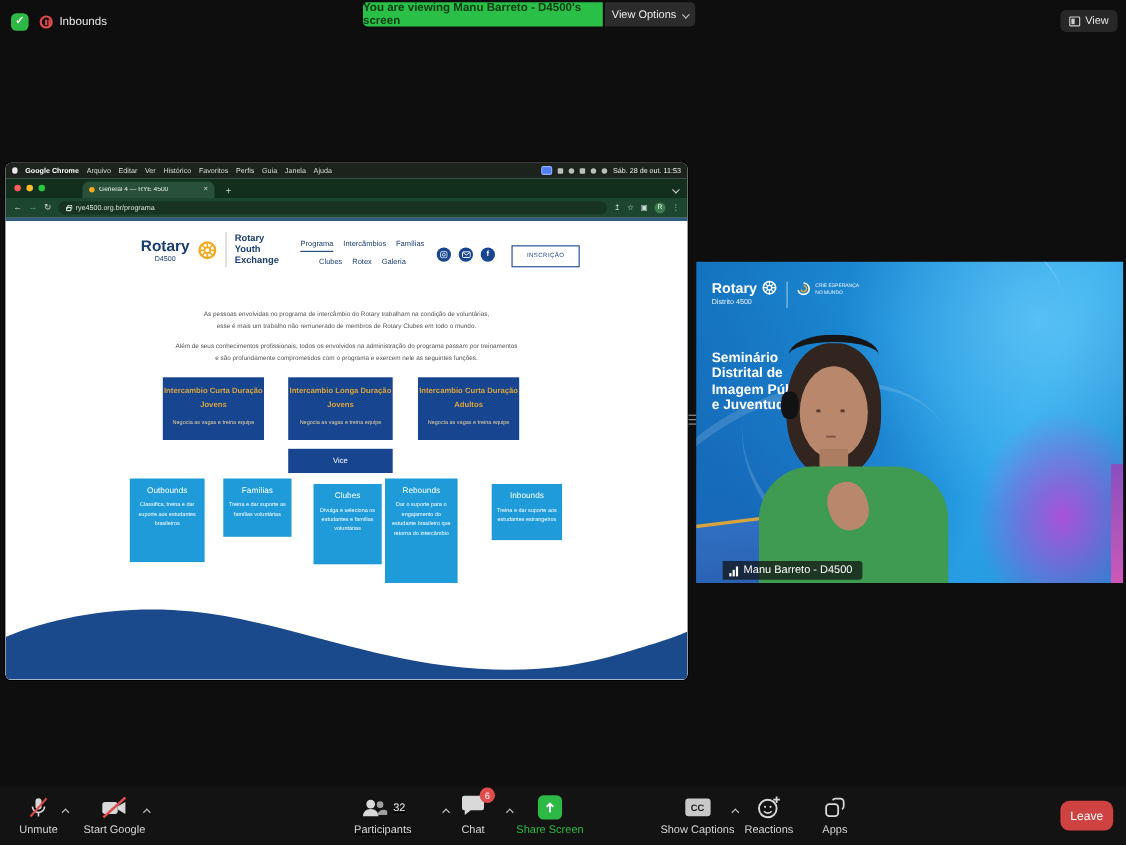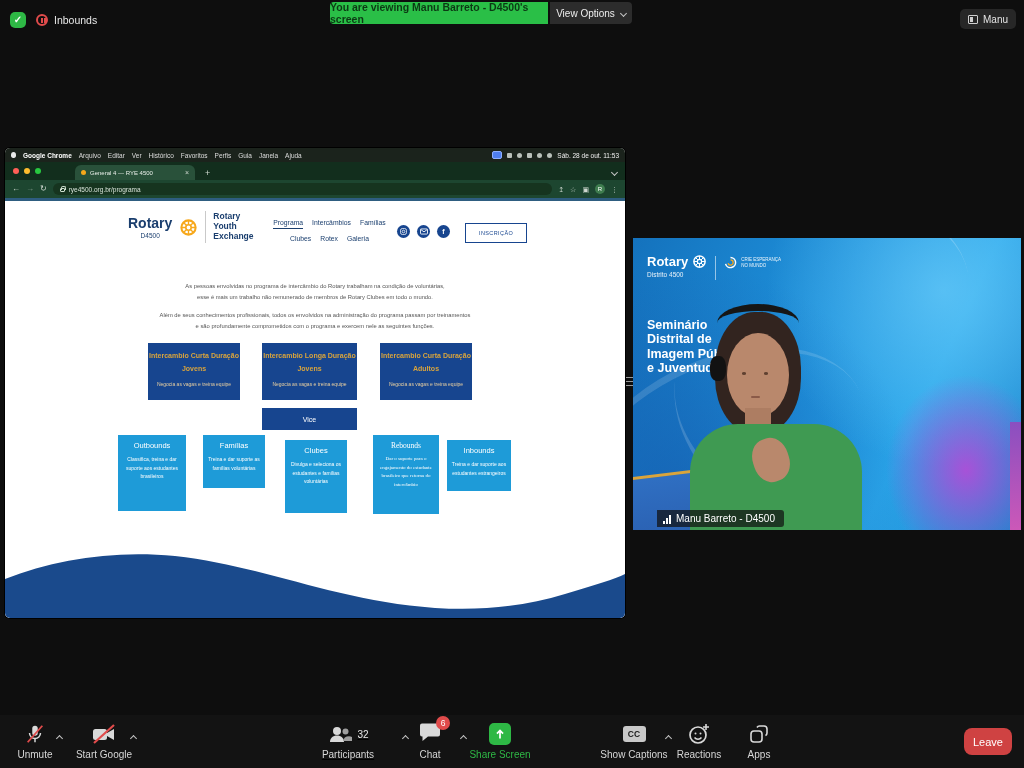--- a/index.html
+++ b/index.html
@@ -167,21 +167,21 @@
       <i class="r"></i>
     </div>
   <div class="rec-label">Inbounds</div>
   <div class="banner">You are viewing Manu Barreto - D4500's screen</div>
   <div class="view-opts">
     <span>View Options</span>
     <span class="chev down"></span>
   </div>
   <div class="view-btn">
     <span class="view-ic"></span>
-    <span>Manu</span>
+    <span>View</span>
   </div>
 
   <div class="screen">
 
     <div class="menubar">
       <span class="apple"></span>
       <span class="app-name">Google Chrome</span>
       <span>Arquivo</span>
       <span>Editar</span>
       <span>Ver</span>
@@ -326,21 +326,21 @@
         <div class="d">Classifica, treina e dar suporte aos estudantes brasileiros</div>
       </div>
       <div class="role-bot" style="left:198px; top:234px; width:62px; height:53px;">
         <div class="t">Famílias</div>
         <div class="d">Treina e dar suporte as famílias voluntárias</div>
       </div>
       <div class="role-bot" style="left:280px; top:239px; width:62px; height:73px;">
         <div class="t">Clubes</div>
         <div class="d">Divulga e seleciona os estudantes e famílias voluntárias</div>
       </div>
-      <div class="role-bot" style="left:368px; top:234px; width:66px; height:79px;font-family:Liberation Serif, serif;">
+      <div class="role-bot" style="left:345px; top:234px; width:66px; height:95px;">
         <div class="t">Rebounds</div>
         <div class="d">Dar o suporte para o engajamento do estudante brasileiro que retorna do intercâmbio</div>
       </div>
       <div class="role-bot" style="left:442px; top:239px; width:64px; height:51px;">
         <div class="t">Inbounds</div>
         <div class="d">Treina e dar suporte aos estudantes estrangeiros</div>
       </div>
 
       <svg class="wave" viewBox="0 0 620 75" preserveAspectRatio="none">
         <path d="M0,36 C50,16 110,7 170,13 C260,23 330,58 430,65 C480,68 520,63 560,51 C590,42 610,36 620,31 L620,75 L0,75 Z" fill="#1a4a8c"></path>

